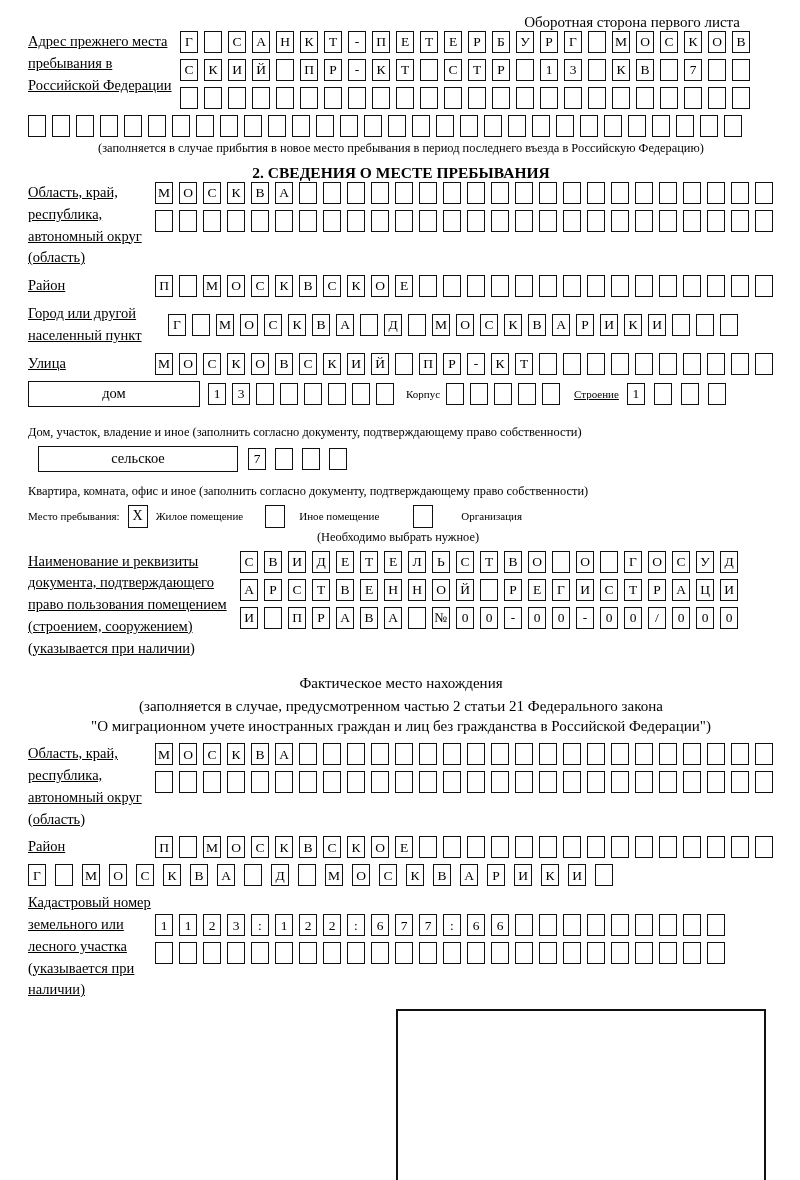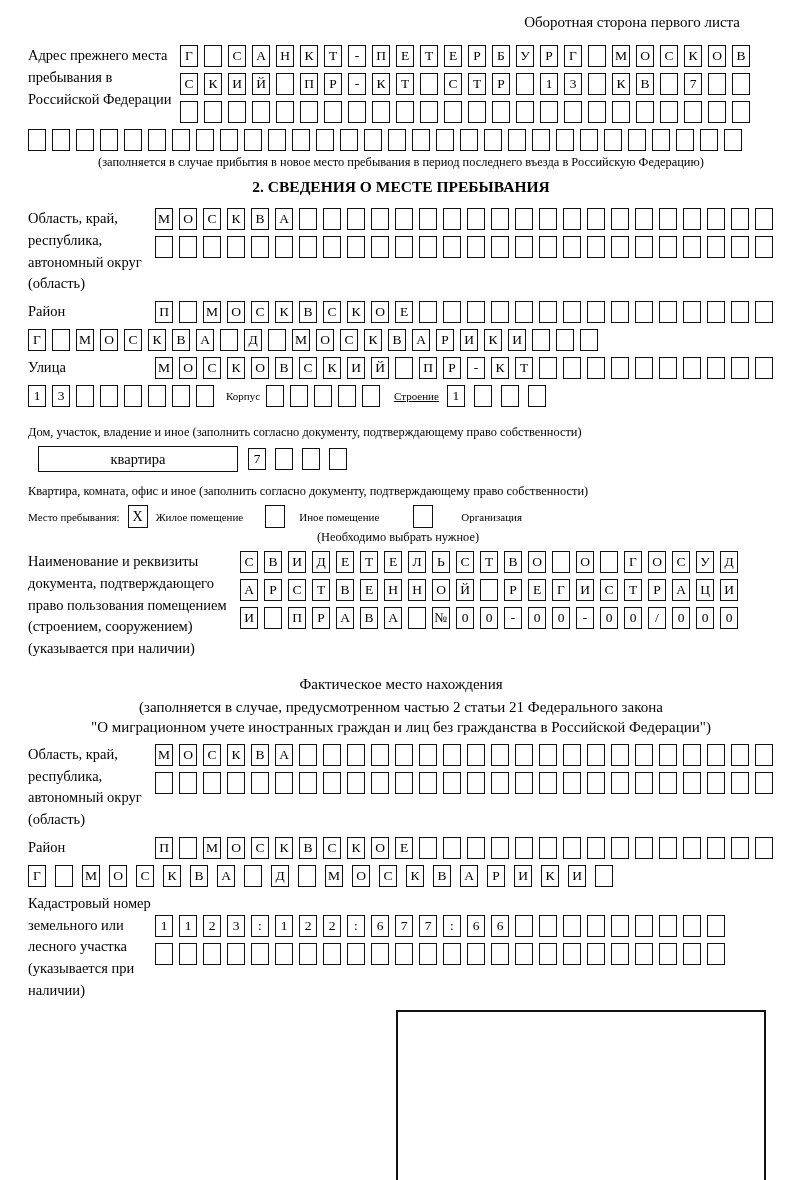--- a/index.html
+++ b/index.html
@@ -1,30 +1,30 @@
 <!DOCTYPE html>
 <html><head>
 <meta charset="utf-8">
 <style>
   html,body{margin:0;padding:0;background:#fff;}
   body{width:800px;height:1180px;font-family:"Liberation Serif","DejaVu Serif",serif;color:#000;overflow:hidden;}
   .page{padding:14px 26px 0 28px;box-sizing:border-box;width:800px;}
-  .header-note{text-align:right;font-size:15px;padding-right:34px;margin-bottom:14px;}
+  .header-note{text-align:right;font-size:15px;padding-right:34px;}
   
   .boxrow{display:flex;gap:6px;}
   .cbox{width:18px;height:22px;box-sizing:border-box;border:1.5px solid #111;display:flex;align-items:center;justify-content:center;font-size:13.5px;line-height:1;flex:none;background:#fff;}
   .rows{display:flex;flex-direction:column;gap:6px;}
   .field{display:flex;align-items:flex-start;margin-bottom:6px;}
   .field.center{align-items:center;}
-  .label{font-size:14.5px;line-height:1.5;flex:none;}
+  .label{font-size:14.5px;line-height:1.5;flex:none;text-decoration:underline;}
   .w150{width:152px;}
   .w127{width:127px;}
   .w140{width:140px;}
   .caption{font-size:12.4px;text-align:center;margin:4px 0 6px 0;}
-  .sec-title{font-size:15.5px;font-weight:bold;text-align:center;margin:8px 0 12px 0;}
+  .sec-title{font-size:15.5px;font-weight:bold;text-align:center;margin:8px 0 0 0;}
   .fact-title{font-size:15px;font-weight:normal;text-align:center;margin:16px 0 6px 0;}
   .fact-cap{font-size:15px;text-align:center;margin:0 0 3px 0;}
   
   .bigbox{box-sizing:border-box;border:1.5px solid #111;height:26px;display:flex;align-items:center;justify-content:center;font-size:14.5px;flex:none;}
   .inline-row{display:flex;align-items:center;margin-bottom:4px;}
   .inline-label{font-size:11px;flex:none;}
   .gap9{gap:9px;}
   
   .chk{width:20px;height:23px;box-sizing:border-box;border:1.5px solid #111;display:flex;align-items:center;justify-content:center;font-size:14px;flex:none;background:#fff;}
   .stay-row{display:flex;align-items:center;margin:6px 0 2px 0;}
@@ -245,20 +245,21 @@
         <span class="cbox"></span>
         <span class="cbox"></span>
         <span class="cbox"></span>
         <span class="cbox"></span>
         <span class="cbox"></span>
         <span class="cbox"></span>
       </div>
   </div>
 
   <div class="field center">
+    <div class="label w140">Город или другой населенный пункт</div>
     <div class="boxrow">
         <span class="cbox">Г</span>
         <span class="cbox"></span>
         <span class="cbox">М</span>
         <span class="cbox">О</span>
         <span class="cbox">С</span>
         <span class="cbox">К</span>
         <span class="cbox">В</span>
         <span class="cbox">А</span>
         <span class="cbox"></span>
@@ -306,20 +307,21 @@
         <span class="cbox"></span>
         <span class="cbox"></span>
         <span class="cbox"></span>
         <span class="cbox"></span>
         <span class="cbox"></span>
         <span class="cbox"></span>
       </div>
   </div>
 
   <div class="inline-row">
+    <div class="bigbox" style="width:172px;margin-right:8px;">дом</div>
     <div class="boxrow">
         <span class="cbox">1</span>
         <span class="cbox">3</span>
         <span class="cbox"></span>
         <span class="cbox"></span>
         <span class="cbox"></span>
         <span class="cbox"></span>
         <span class="cbox"></span>
         <span class="cbox"></span>
       </div>
@@ -335,21 +337,21 @@
     <div class="boxrow gap9">
         <span class="cbox">1</span>
         <span class="cbox"></span>
         <span class="cbox"></span>
         <span class="cbox"></span>
       </div>
   </div>
   <div class="caption" style="text-align:left;margin-top:18px;">Дом, участок, владение и иное (заполнить согласно документу, подтверждающему право собственности)</div>
 
   <div class="inline-row mt2">
-    <div class="bigbox" style="width:200px;margin-left:10px;margin-right:10px;">квартира</div>
+    <div class="bigbox" style="width:200px;margin-left:10px;margin-right:10px;">сельское</div>
     <div class="boxrow gap9">
         <span class="cbox">7</span>
         <span class="cbox"></span>
         <span class="cbox"></span>
         <span class="cbox"></span>
       </div>
   </div>
   <div class="caption" style="text-align:left;margin-top:12px;">Квартира, комната, офис и иное (заполнить согласно документу, подтверждающему право собственности)</div>
 
   <div class="stay-row">

